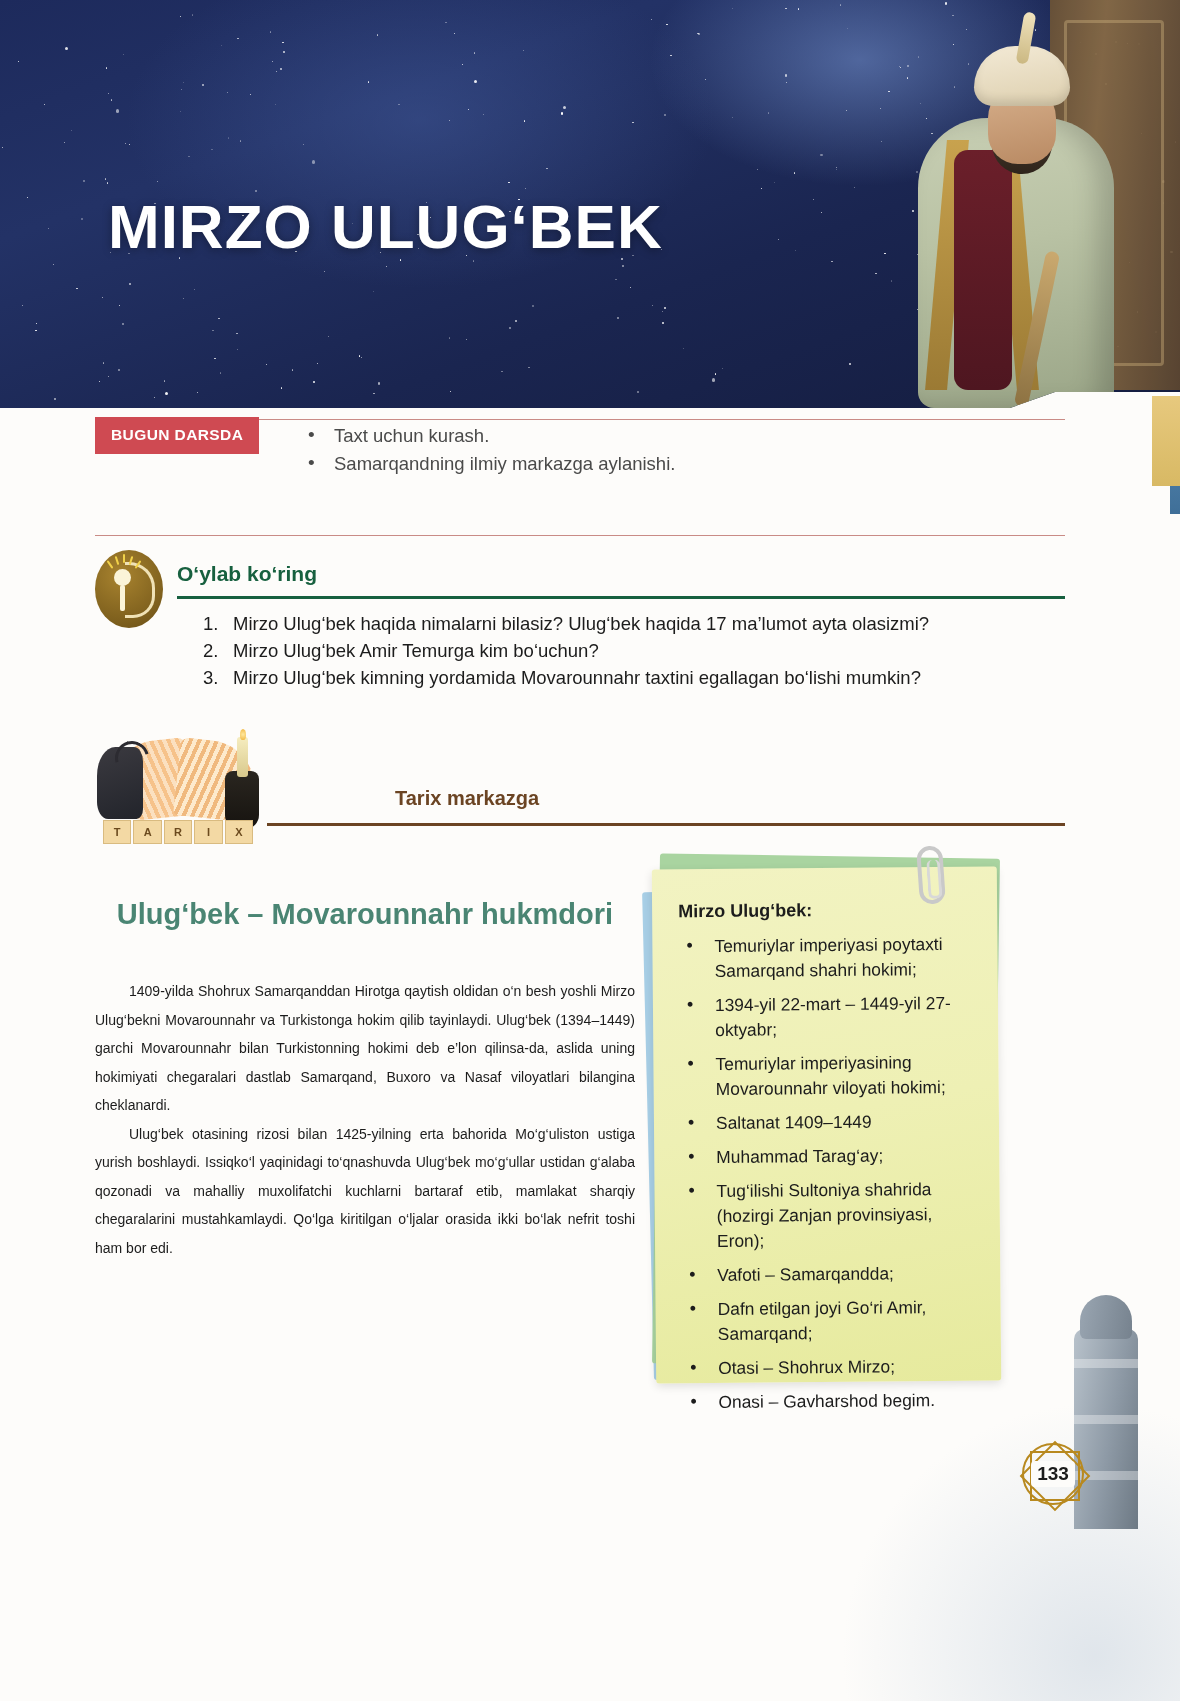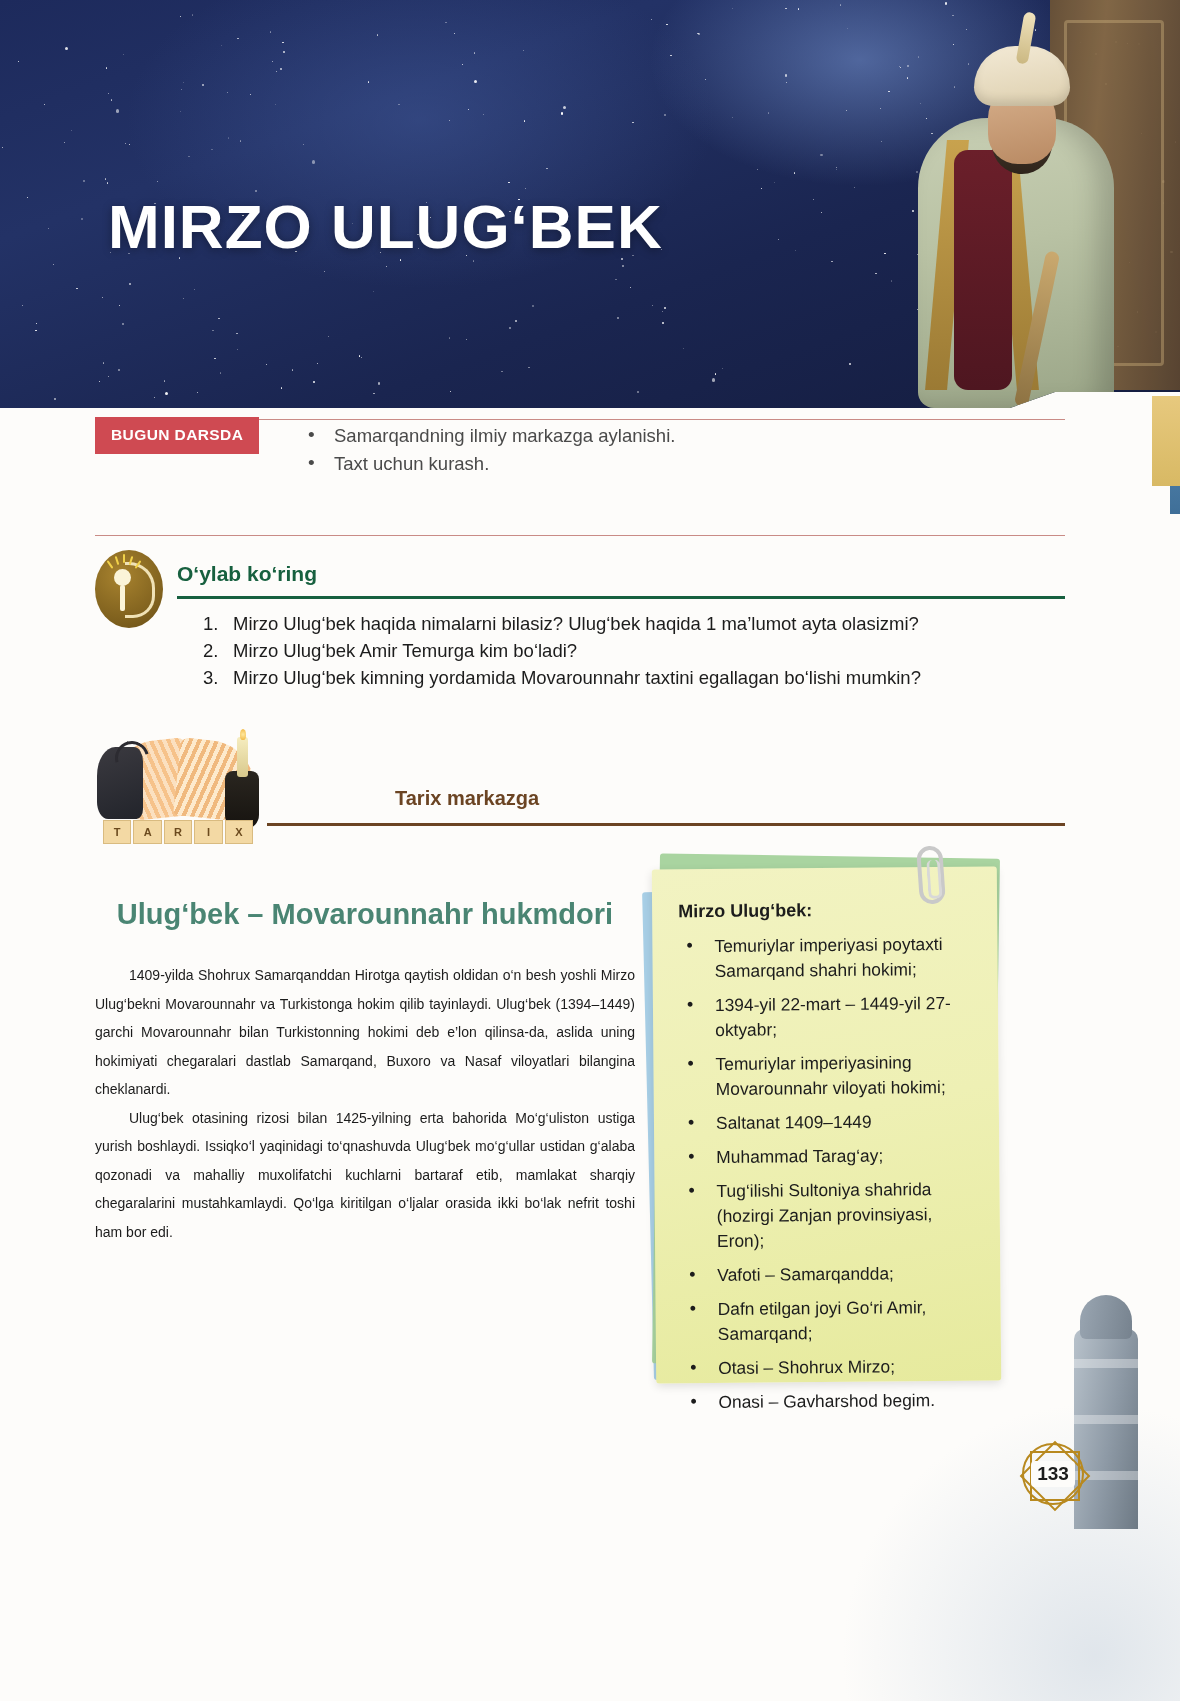--- a/index.html
+++ b/index.html
@@ -226,21 +226,21 @@
     font-size: 20px; font-weight: 700; color: #6b4423;
   }
   .tarix-rule {
     position: absolute; left: 172px; top: 98px; right: 0; height: 3px; background: #6b4423;
   }
 
   
   .article { position: absolute; left: 95px; top: 895px; width: 540px; }
   .article h2 {
     font-size: 29px; font-weight: 700; color: #4a8573;
-    text-align: center; line-height: 38px; margin-bottom: 28px;
+    text-align: center; line-height: 38px; margin-bottom: 44px;
   }
   .article p {
     font-size: 14px; line-height: 28.5px; color: #1c1c1c;
     text-align: justify; text-indent: 34px;
     font-family: "Liberation Sans", sans-serif;
   }
 
   
   .note-wrap { position: absolute; left: 648px; top: 838px; width: 370px; height: 550px; }
   .note-blue {
@@ -598,47 +598,47 @@
       </div>
     </div>
   </div>
   <div class="side-strip2"></div>
   <div class="side-strip"></div>
 
   <div class="today">
     <div class="today-rule-top"></div>
     <div class="today-badge">BUGUN DARSDA</div>
     <ul class="today-list">
+      <li>Taxt uchun kurash.</li>
       <li>Samarqandning  ilmiy markazga  aylanishi.</li>
-      <li>Taxt uchun kurash.</li>
     </ul>
     <div class="today-rule-bot"></div>
   </div>
 
   <div class="think">
     <div class="think-icon">
       <div class="ti-face"></div>
       <div class="ti-bulb"></div>
       <div class="ti-stem"></div>
       <div class="ti-ray" style="left:14px; top:10px; transform:rotate(-35deg);"></div>
       <div class="ti-ray" style="left:21px; top:6px; transform:rotate(-18deg);"></div>
       <div class="ti-ray" style="left:28px; top:4px;"></div>
       <div class="ti-ray" style="left:35px; top:6px; transform:rotate(18deg);"></div>
       <div class="ti-ray" style="left:42px; top:10px; transform:rotate(35deg);"></div>
     </div>
     <div class="think-title">O‘ylab ko‘ring</div>
     <div class="think-rule"></div>
     <ul class="think-list">
       <li>
         <span class="num">1.</span>
-        <span>Mirzo Ulug‘bek haqida nimalarni bilasiz? Ulug‘bek haqida 1 ma’lumot ayta olasizmi?</span>
+        <span>Mirzo Ulug‘bek haqida nimalarni bilasiz? Ulug‘bek haqida 17 ma’lumot ayta olasizmi?</span>
       </li>
       <li>
         <span class="num">2.</span>
-        <span>Mirzo Ulug‘bek Amir Temurga kim bo‘ladi?</span>
+        <span>Mirzo Ulug‘bek Amir Temurga kim bo‘uchun?</span>
       </li>
       <li>
         <span class="num">3.</span>
         <span>Mirzo Ulug‘bek kimning yordamida Movarounnahr taxtini egallagan bo‘lishi mumkin?</span>
       </li>
     </ul>
   </div>
 
   <div class="tarix">
     <div class="tarix-icon">

